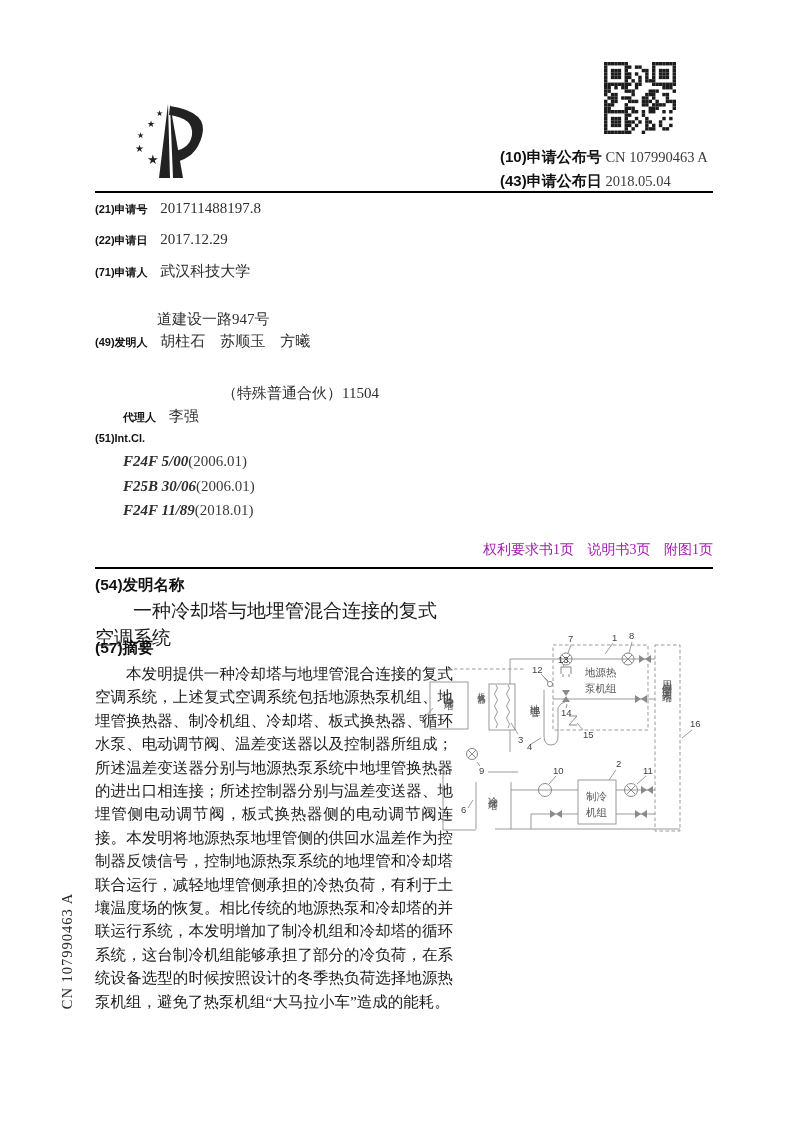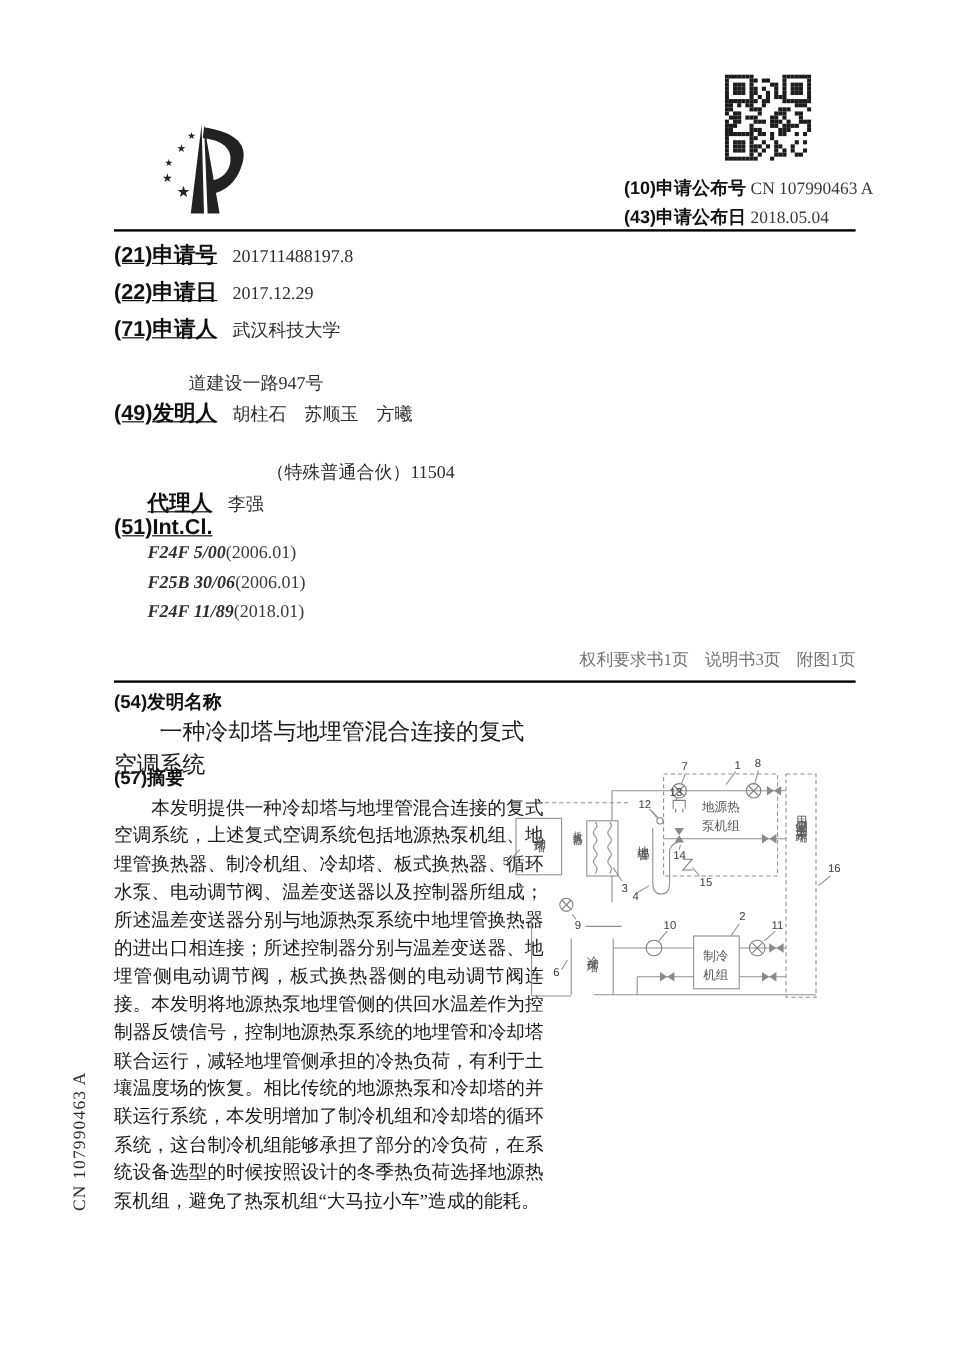--- a/index.html
+++ b/index.html
@@ -8,30 +8,30 @@
     font-family:"Liberation Serif","DejaVu Serif",serif;color:#1d1d1d;
     overflow:hidden;margin:0 auto;
   }
   .abs{position:absolute;}
   .lbl{font-family:"Liberation Sans","DejaVu Sans",sans-serif;font-weight:700;color:#111;}
   .val{color:#333;}
   .rule{position:absolute;left:95px;width:618px;background:#000;}
   
   .office{left:95px;top:60px;font-size:17px;}
   .doc-type{left:296px;top:108px;font-size:26px;letter-spacing:1px;}
-  .pub-line{left:500px;white-space:nowrap;font-size:15px;margin-left:20px;}
+  .pub-line{left:500px;white-space:nowrap;font-size:15px;}
   .pub-line .val{font-size:14.5px;color:#3a3a3a;}
   
   .row{left:95px;white-space:nowrap;font-size:15px;}
-  .row .lbl{font-size:18px;text-decoration:underline;}
+  .row .lbl{font-size:11px;}
   .row .val{margin-left:9px;color:#2e2e2e;}
   .ind{margin-left:28px;}
   .iclass{font-style:italic;font-weight:700;color:#2e2e2e;}
   .icver{color:#3a3a3a;}
-  .pages-info{left:95px;top:541px;width:618px;text-align:right;font-size:14px;color:#737373;word-spacing:10px;}
+  .pages-info{left:95px;top:541px;width:618px;text-align:right;font-size:14px;color:#a21caf;word-spacing:10px;}
   
   .sec-label{left:95px;font-size:15.5px;}
   .title-text{left:95px;top:597px;width:358px;font-size:19px;line-height:27px;text-indent:2em;color:#1a1a1a;}
   .abstract-text{left:95px;top:662px;width:358px;font-size:15.5px;line-height:23.4px;
      text-align:justify;text-indent:2em;color:#1a1a1a;}
   
   .side-code{left:58px;top:868px;width:18px;height:165px;}
   .side-code span{position:absolute;top:50%;left:50%;transform:translate(-50%,-50%) rotate(-90deg);
      white-space:nowrap;font-size:14.5px;letter-spacing:1px;color:#2a2a2a;}
   

